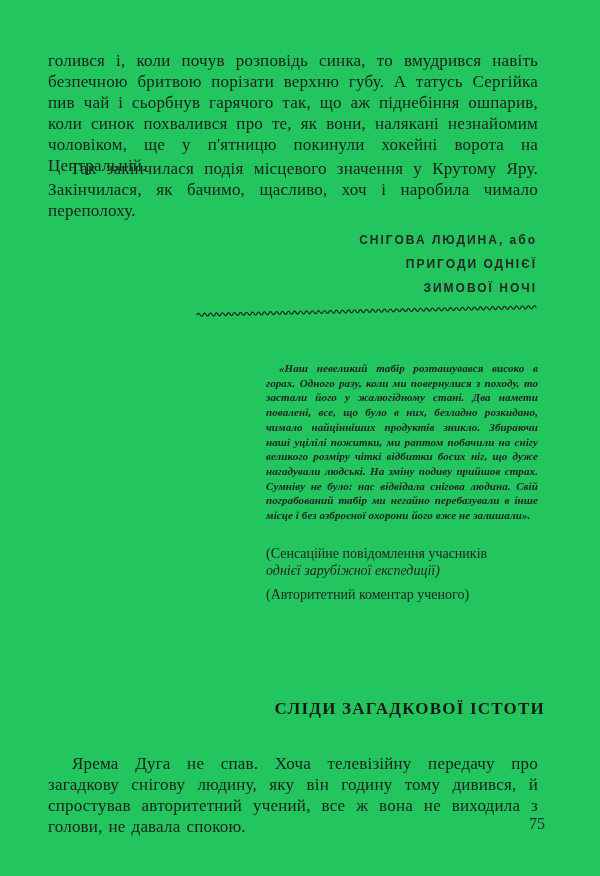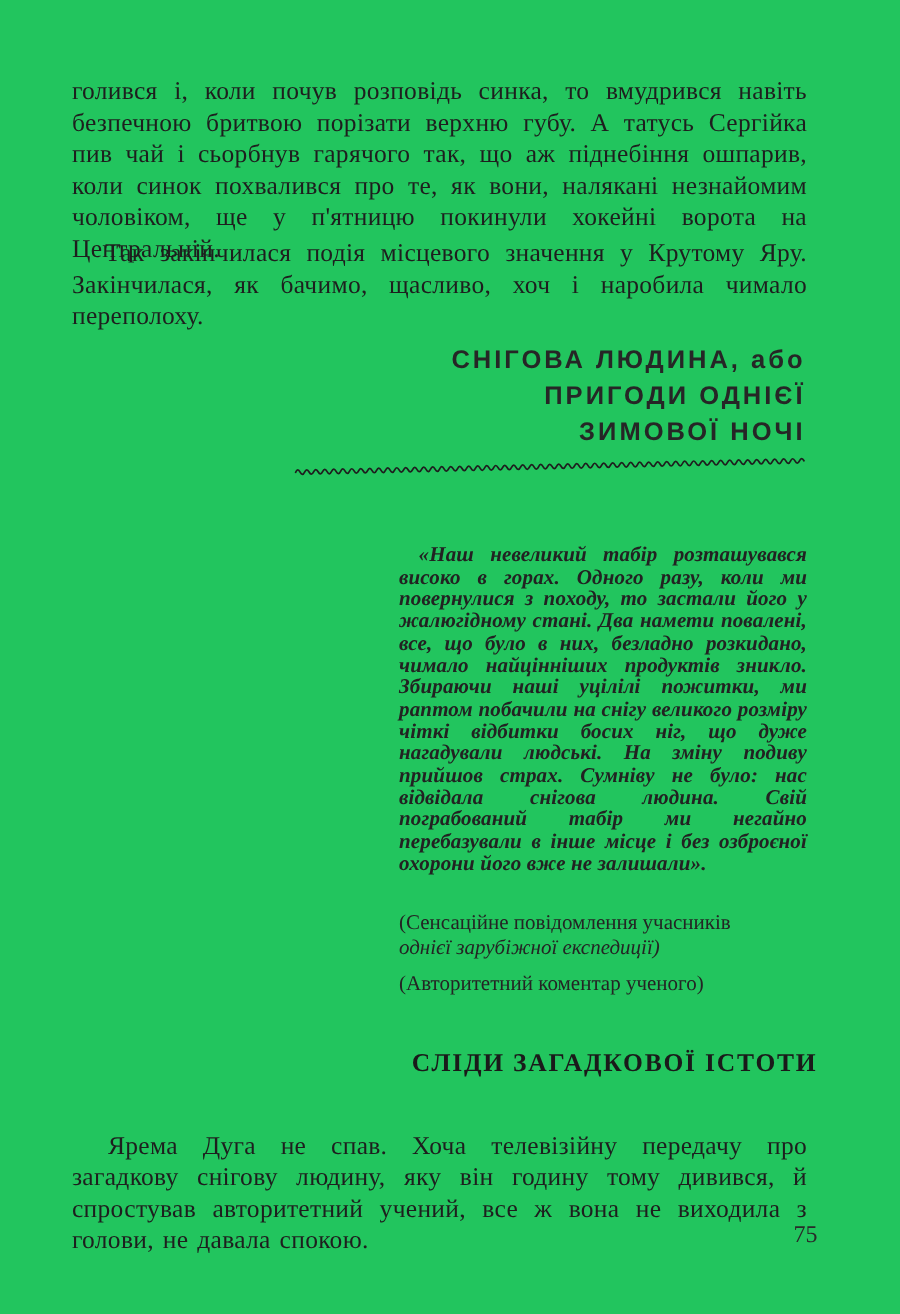--- a/index.html
+++ b/index.html
@@ -31,21 +31,21 @@
   .para2 { top: 141px; text-indent: 22px; }
   .para3 { top: 736px; text-indent: 24px; }
 
   .chapter-title {
     position: absolute;
     right: 63px;
     top: 228px;
     text-align: right;
     font-family: "Liberation Sans", sans-serif;
     font-weight: 700;
-    font-size: 17px;
+    font-size: 12px;
     line-height: 24px;
     letter-spacing: 2px;
     color: #262626;
   }
 
   .wavy-divider {
     position: absolute;
     left: 196px;
     top: 303px;
     width: 342px;
@@ -55,21 +55,21 @@
 
   .quote-col {
     position: absolute;
     left: 266px;
     top: 350px;
     width: 272px;
   }
   .epigraph {
     font-style: italic;
     font-weight: 700;
-    font-size: 14px;
+    font-size: 11px;
     line-height: 14.7px;
     text-align: justify;
     text-indent: 13px;
     letter-spacing: 0.1px;
     color: #222;
   }
   .attribution {
     font-size: 14px;
     line-height: 17px;
     color: #242424;

